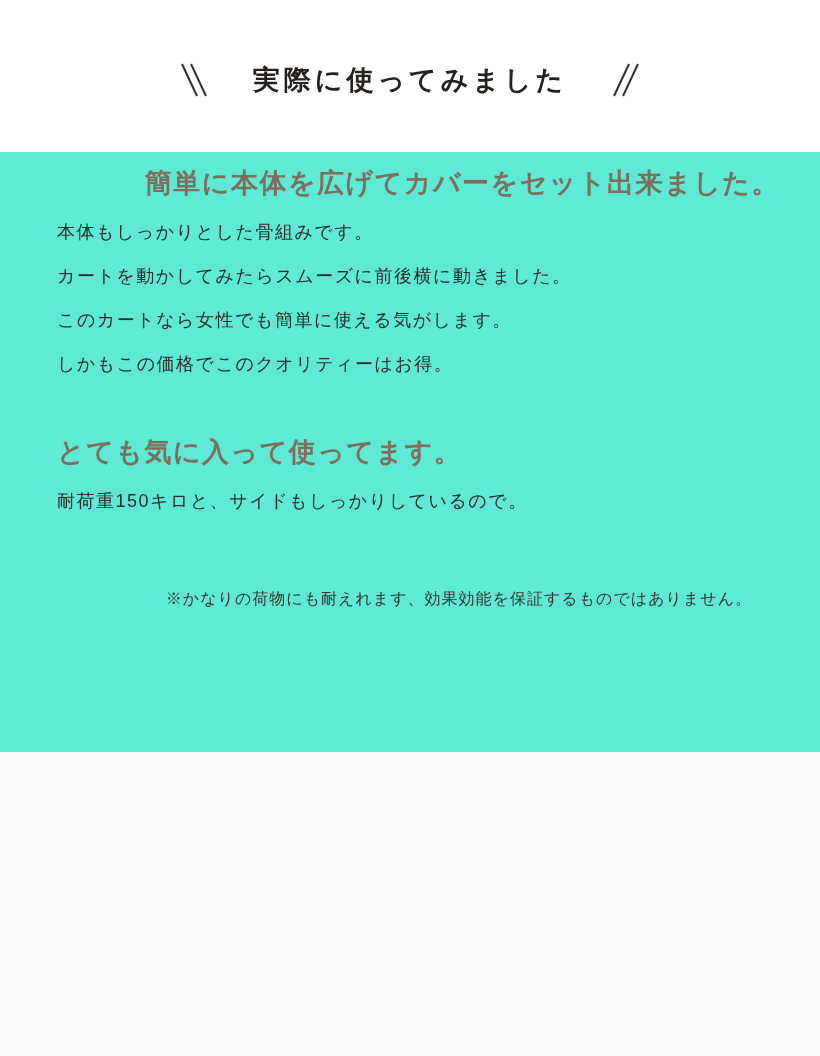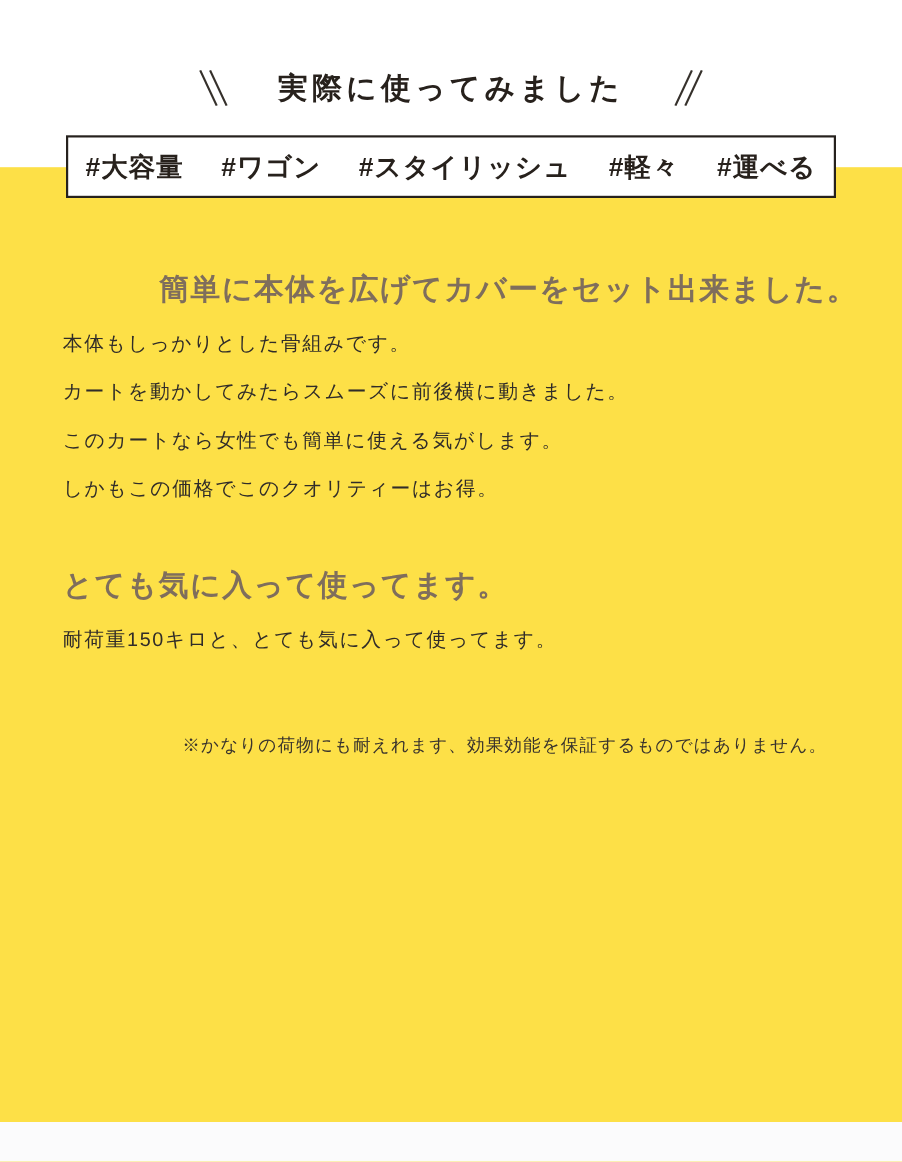--- a/index.html
+++ b/index.html
@@ -2,23 +2,23 @@
 <html lang="ja"><head>
 <meta charset="utf-8">
 <style>
   * { margin: 0; padding: 0; box-sizing: border-box; }
   html, body { background: #fbfbfc; }
   body { font-family: "Liberation Sans", sans-serif; }
 
   .page {
     position: relative;
     width: 820px;
-    height: 1020px;
+    height: 752px;
     margin: 0 auto;
-    background: #fde047;
+    background: #5eead4;
     overflow: hidden;
   }
   .top-band {
     position: absolute;
     top: 0; left: 0; right: 0;
     height: 152px;
     background: #ffffff;
   }
   .layer { position: relative; }
 
@@ -108,40 +108,33 @@
       </span>
       <span class="page-title">実際に使ってみました</span>
       <span class="decor-slash">
         <svg width="30" height="36" viewBox="0 0 30 36">
           <line x1="18" y1="2" x2="3" y2="34" stroke="#35302b" stroke-width="2"></line>
           <line x1="27" y1="2" x2="12" y2="34" stroke="#35302b" stroke-width="2"></line>
         </svg>
       </span>
     </div>
 
-    <div class="tags-box">
-      <span class="tag">#大容量</span>
-      <span class="tag">#ワゴン</span>
-      <span class="tag">#スタイリッシュ</span>
-      <span class="tag">#軽々</span>
-      <span class="tag">#運べる</span>
-    </div>
 
     <div class="content">
 
       <div>
         <h2 class="section-heading first">簡単に本体を広げてカバーをセット出来ました。</h2>
         <p class="section-body">本体もしっかりとした骨組みです。
 カートを動かしてみたらスムーズに前後横に動きました。
 このカートなら女性でも簡単に使える気がします。
 しかもこの価格でこのクオリティーはお得。</p>
       </div>
 
 
       <div>
         <h2 class="section-heading third">とても気に入って使ってます。</h2>
-        <p class="section-body">耐荷重150キロと、とても気に入って使ってます。</p>
+        <p class="section-body">耐荷重150キロと、サイドもしっかりしているので。</p>
       </div>
 
       <p class="disclaimer">※かなりの荷物にも耐えれます、効果効能を保証するものではありません。</p>
     </div>
   </div>
 </div>
 
 </body></html>

